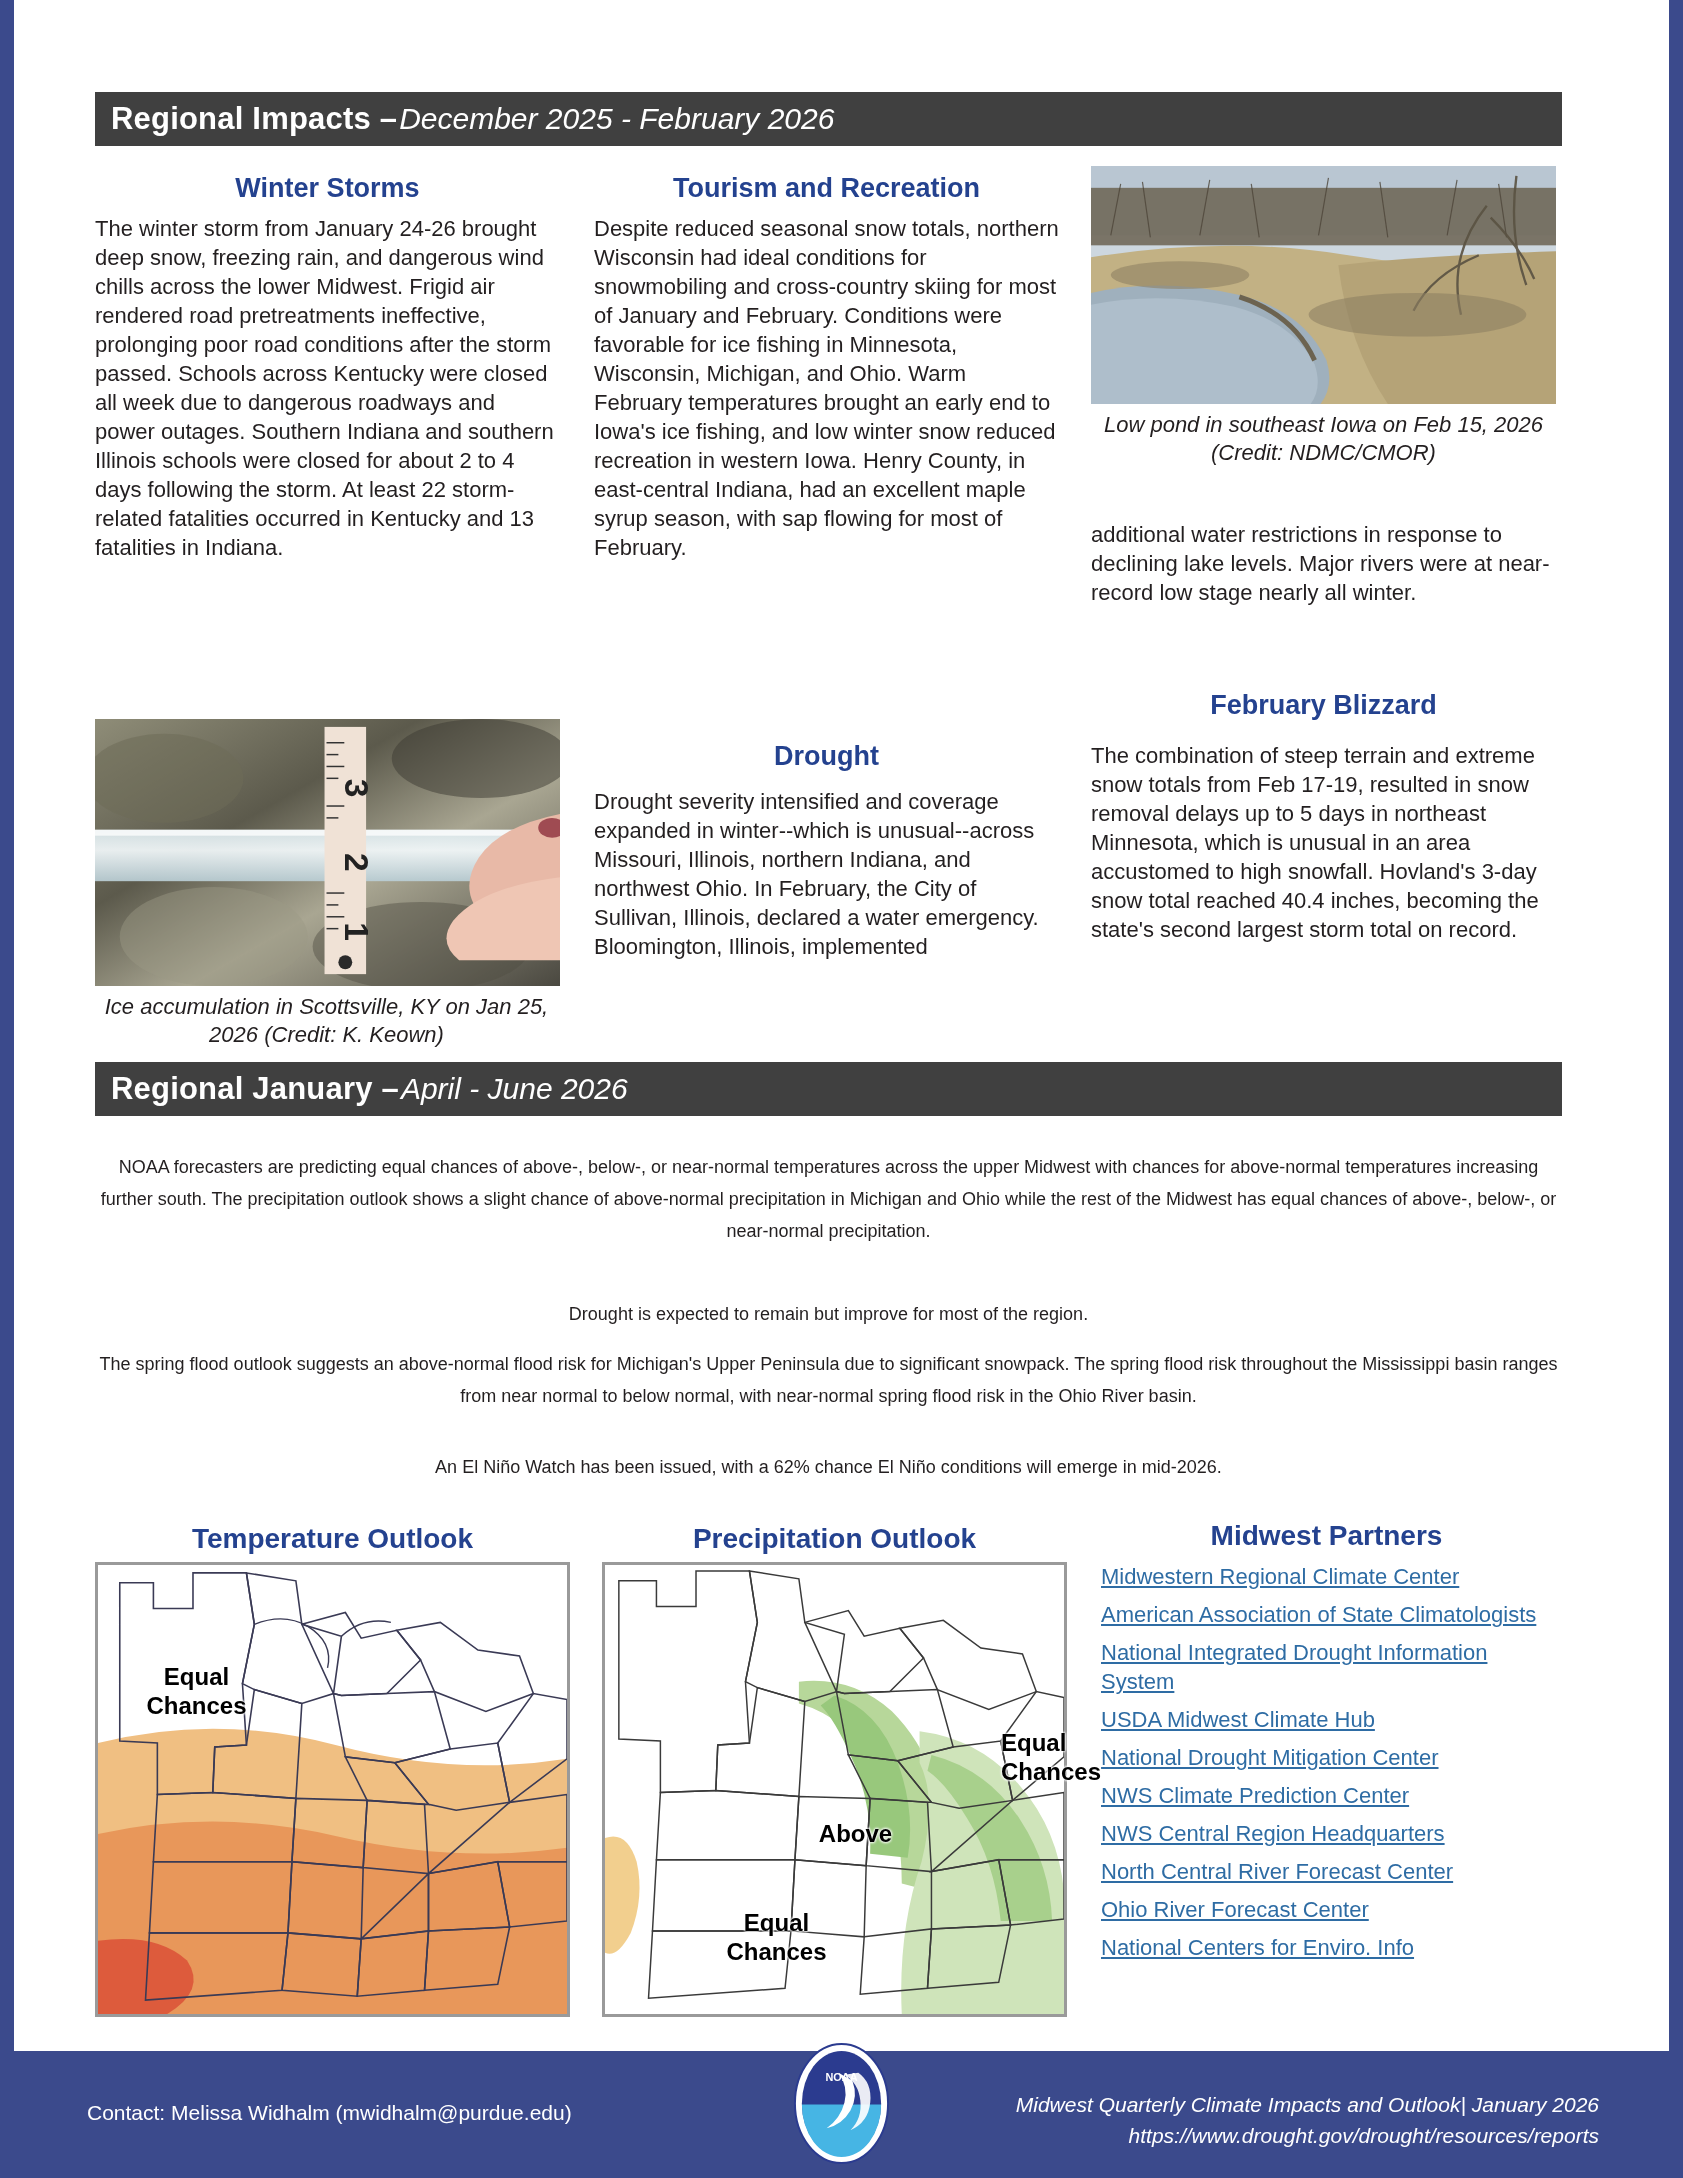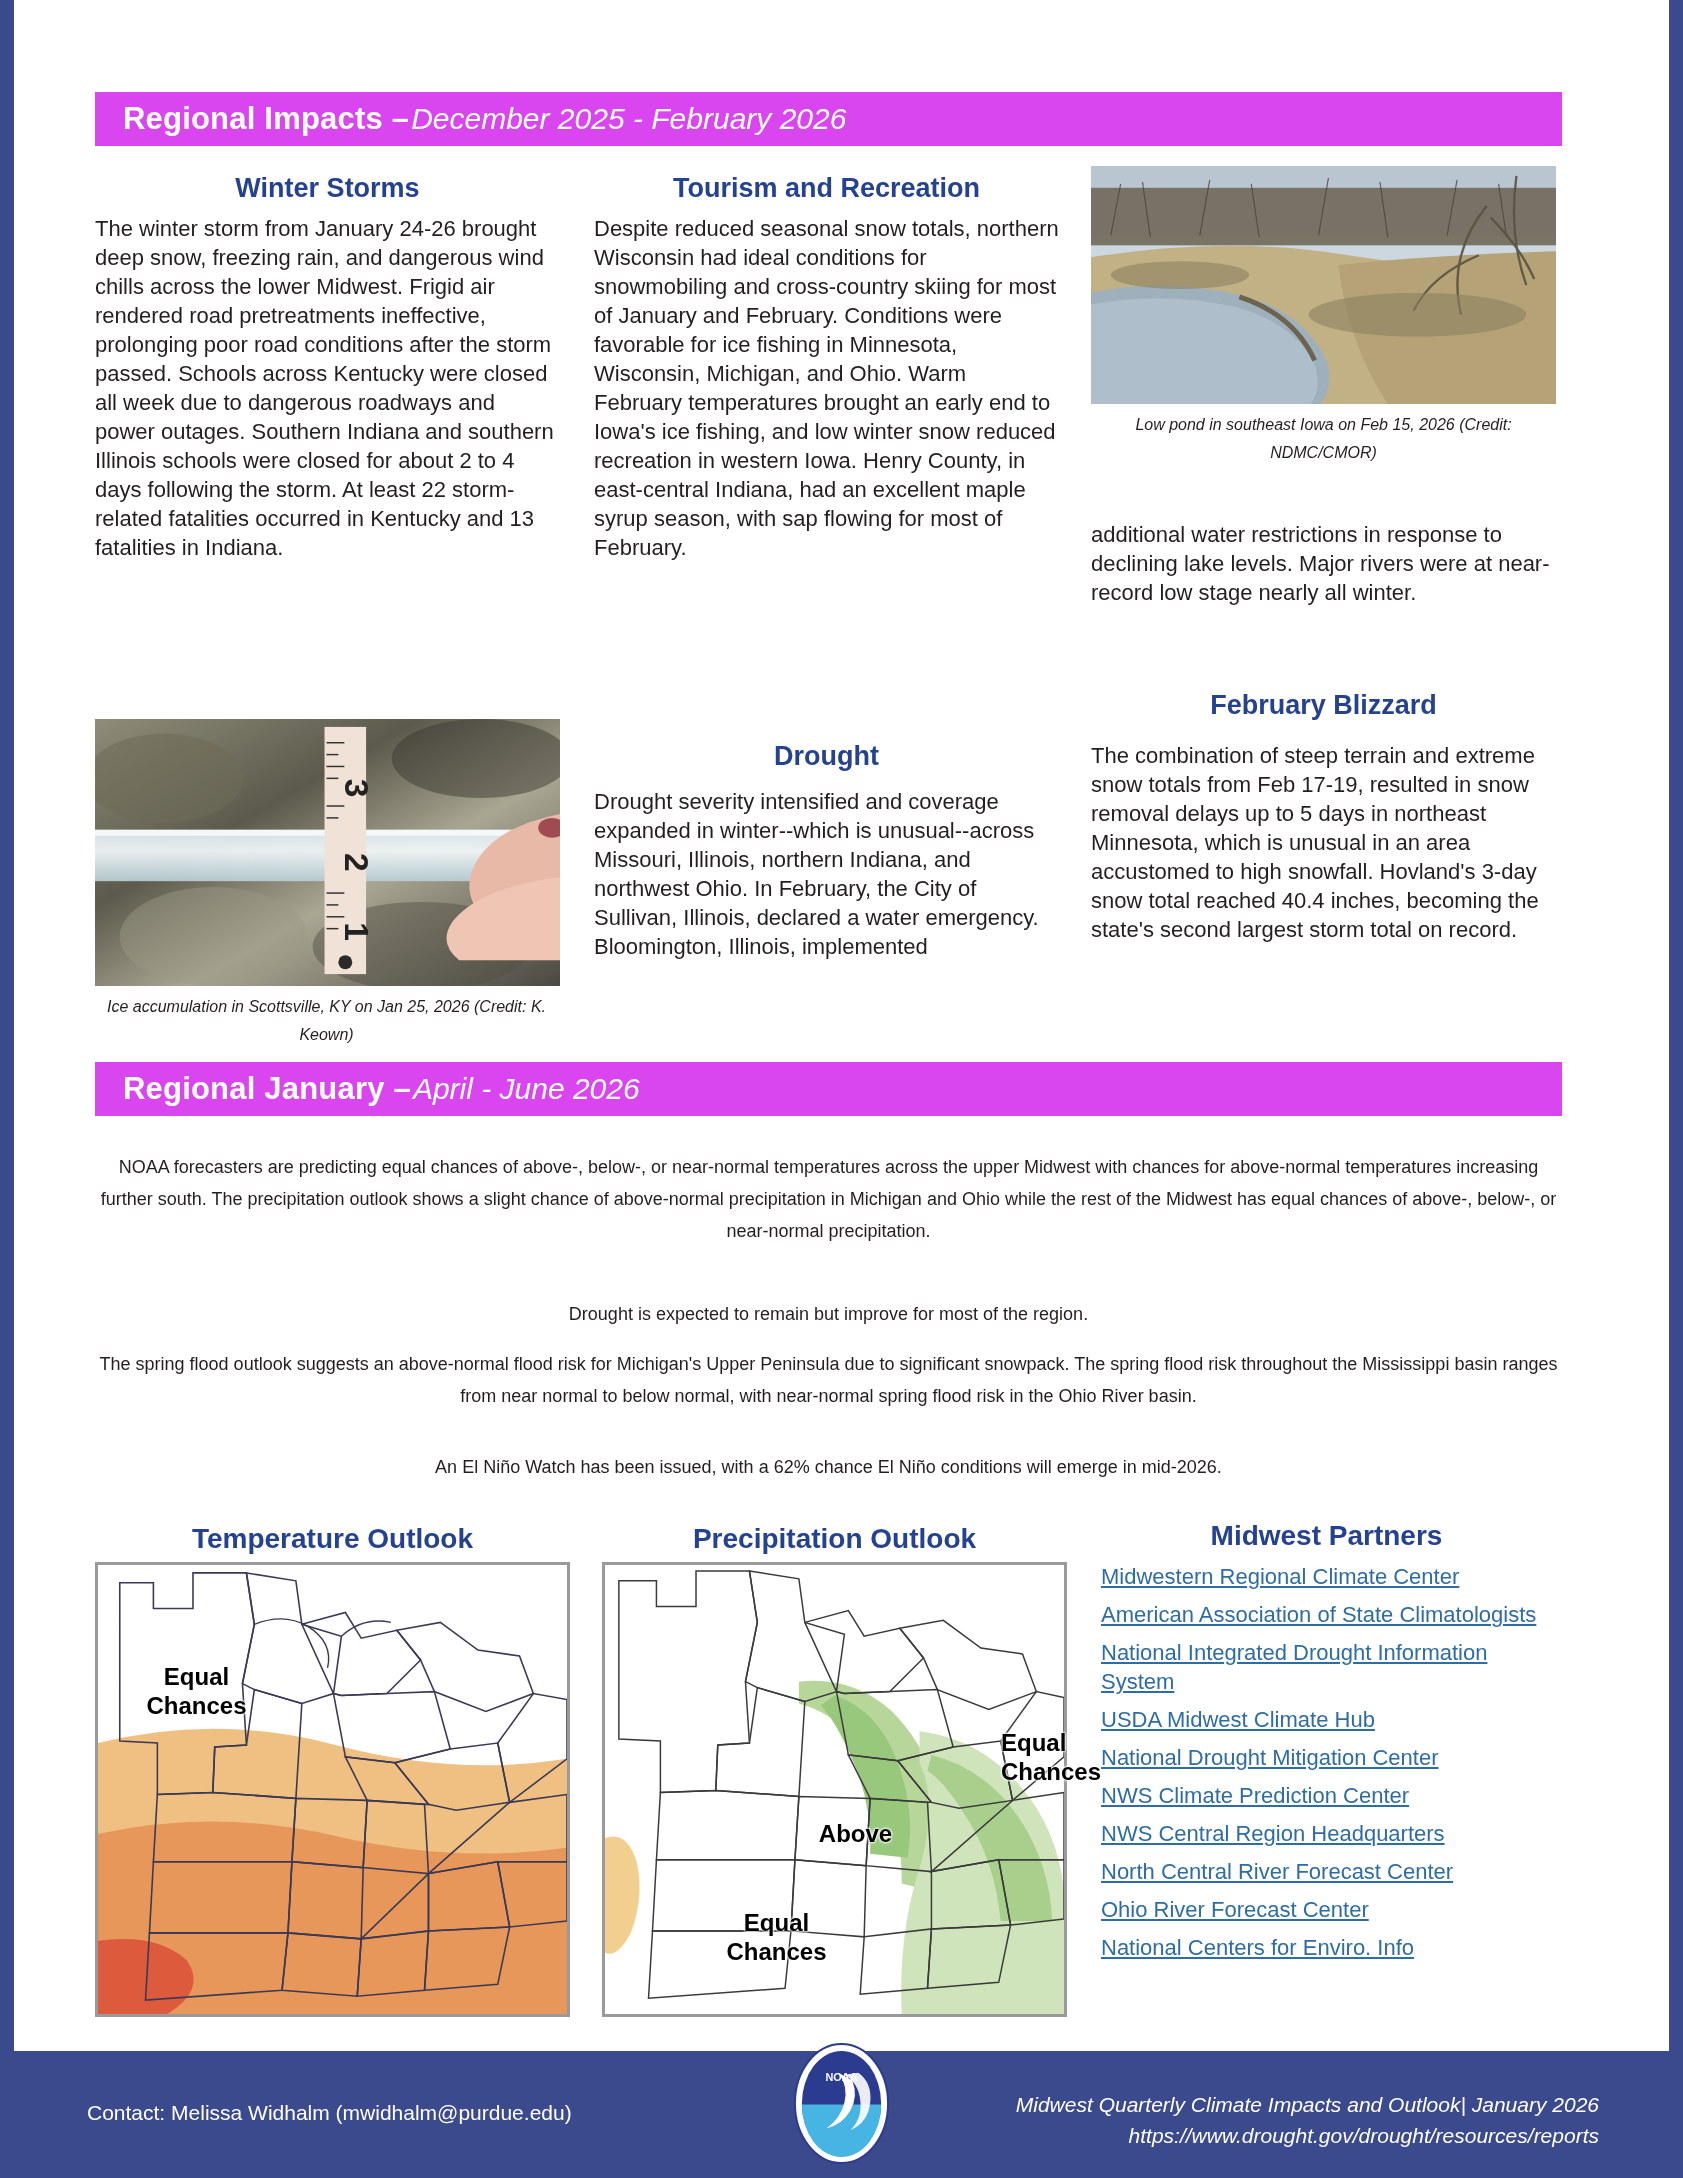--- a/index.html
+++ b/index.html
@@ -11,24 +11,24 @@
     overflow:hidden;
   }
   .page-border{
     position:absolute; left:0; top:0; width:1683px; height:2178px;
     border-left:14px solid #3b4a8c; border-right:14px solid #3b4a8c;
     box-sizing:border-box;
     pointer-events:none;
   }
   .banner{
     position:absolute;
-    background:#d946ef;
+    background:#404040;
     color:#ffffff;
     display:flex; align-items:center;
-    padding-left:28px;
+    padding-left:16px;
     box-sizing:border-box;
   }
   .banner .b-main{font-size:31px;font-weight:bold;letter-spacing:0.2px;}
   .banner .b-sub{font-size:30px;font-style:italic;font-weight:normal;margin-left:2px;}
   #banner-impacts{left:95px;top:92px;width:1467px;height:54px;}
   #banner-outlook{left:95px;top:1062px;width:1467px;height:54px;}
 
   .sec-head{
     color:#24428f;font-weight:bold;font-size:27px;text-align:center;
     position:absolute;
@@ -48,21 +48,21 @@
   #p-tourism{left:594px;top:214px;width:465px;}
   #h-drought{left:594px;top:741px;width:465px;}
   #p-drought{left:594px;top:787px;width:465px;}
   #p-right1{left:1091px;top:520px;width:465px;}
   #h-blizzard{left:1091px;top:690px;width:465px;}
   #p-blizzard{left:1091px;top:741px;width:465px;}
 
   
   .photo{position:absolute;overflow:hidden;background:#8a8a7a;}
   .caption{
-    position:absolute;font-style:italic;font-size:16px;line-height:28px;
+    position:absolute;font-style:italic;font-size:22px;line-height:28px;
     color:#231f20;text-align:center;
   }
 
   
   #photo-pond{left:1091px;top:166px;width:465px;height:238px;}
   #cap-pond{left:1091px;top:411px;width:465px;}
 
   
   #photo-ice{left:95px;top:719px;width:465px;height:267px;}
   #cap-ice{left:79px;top:993px;width:495px;}

